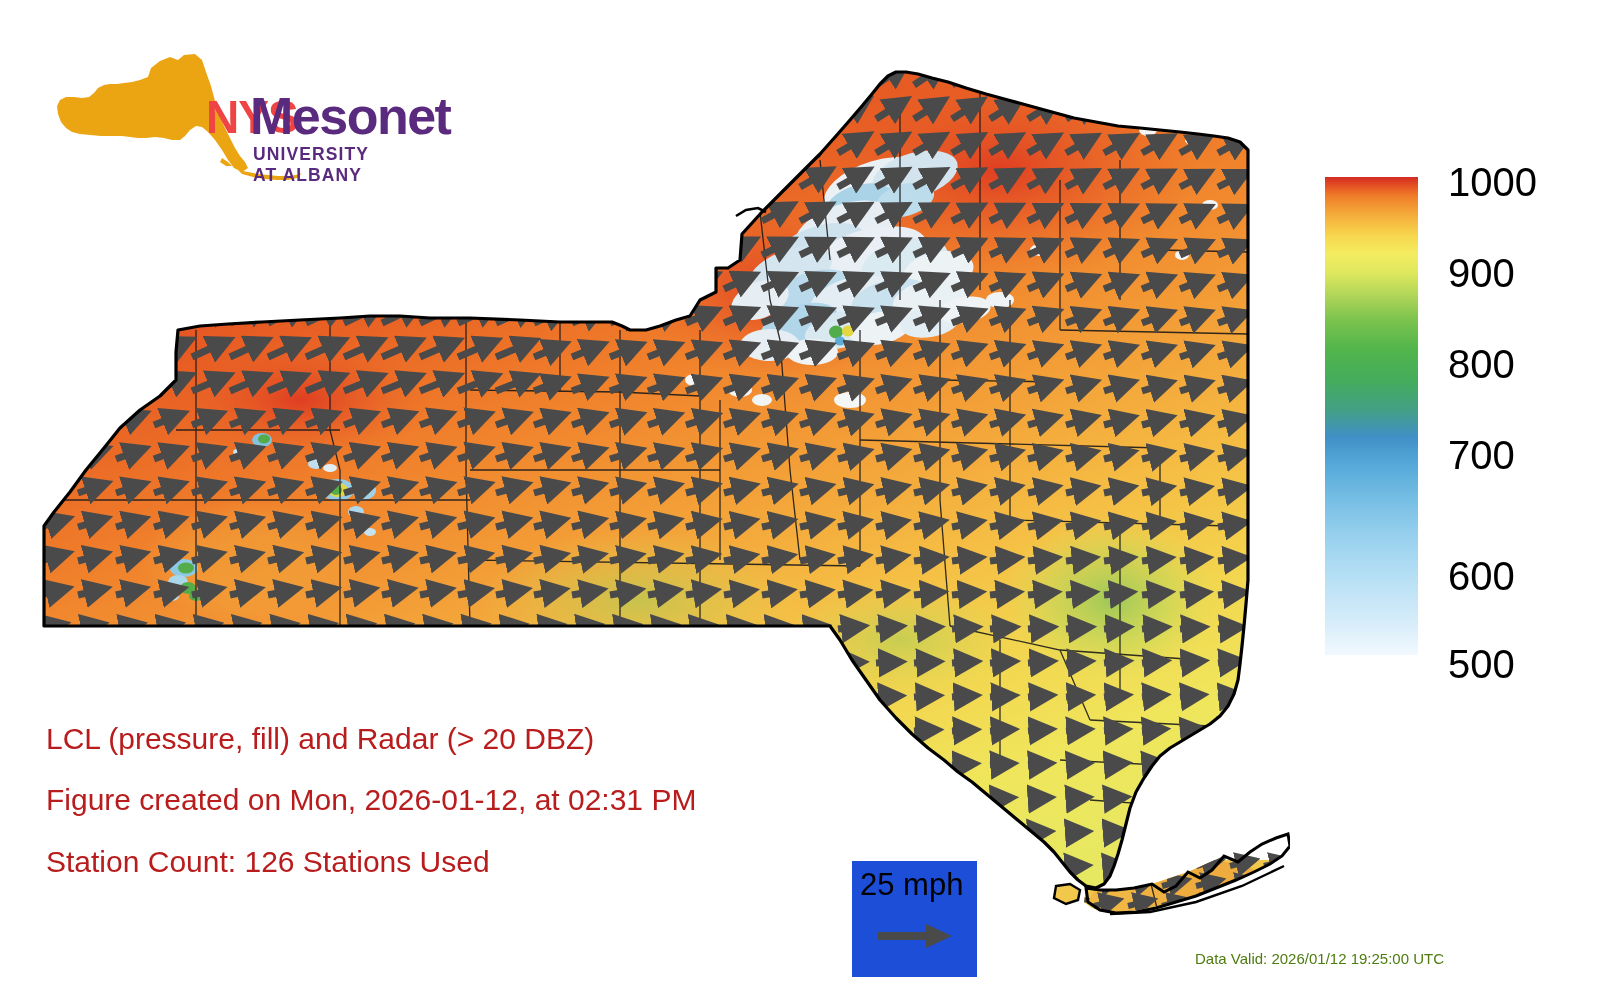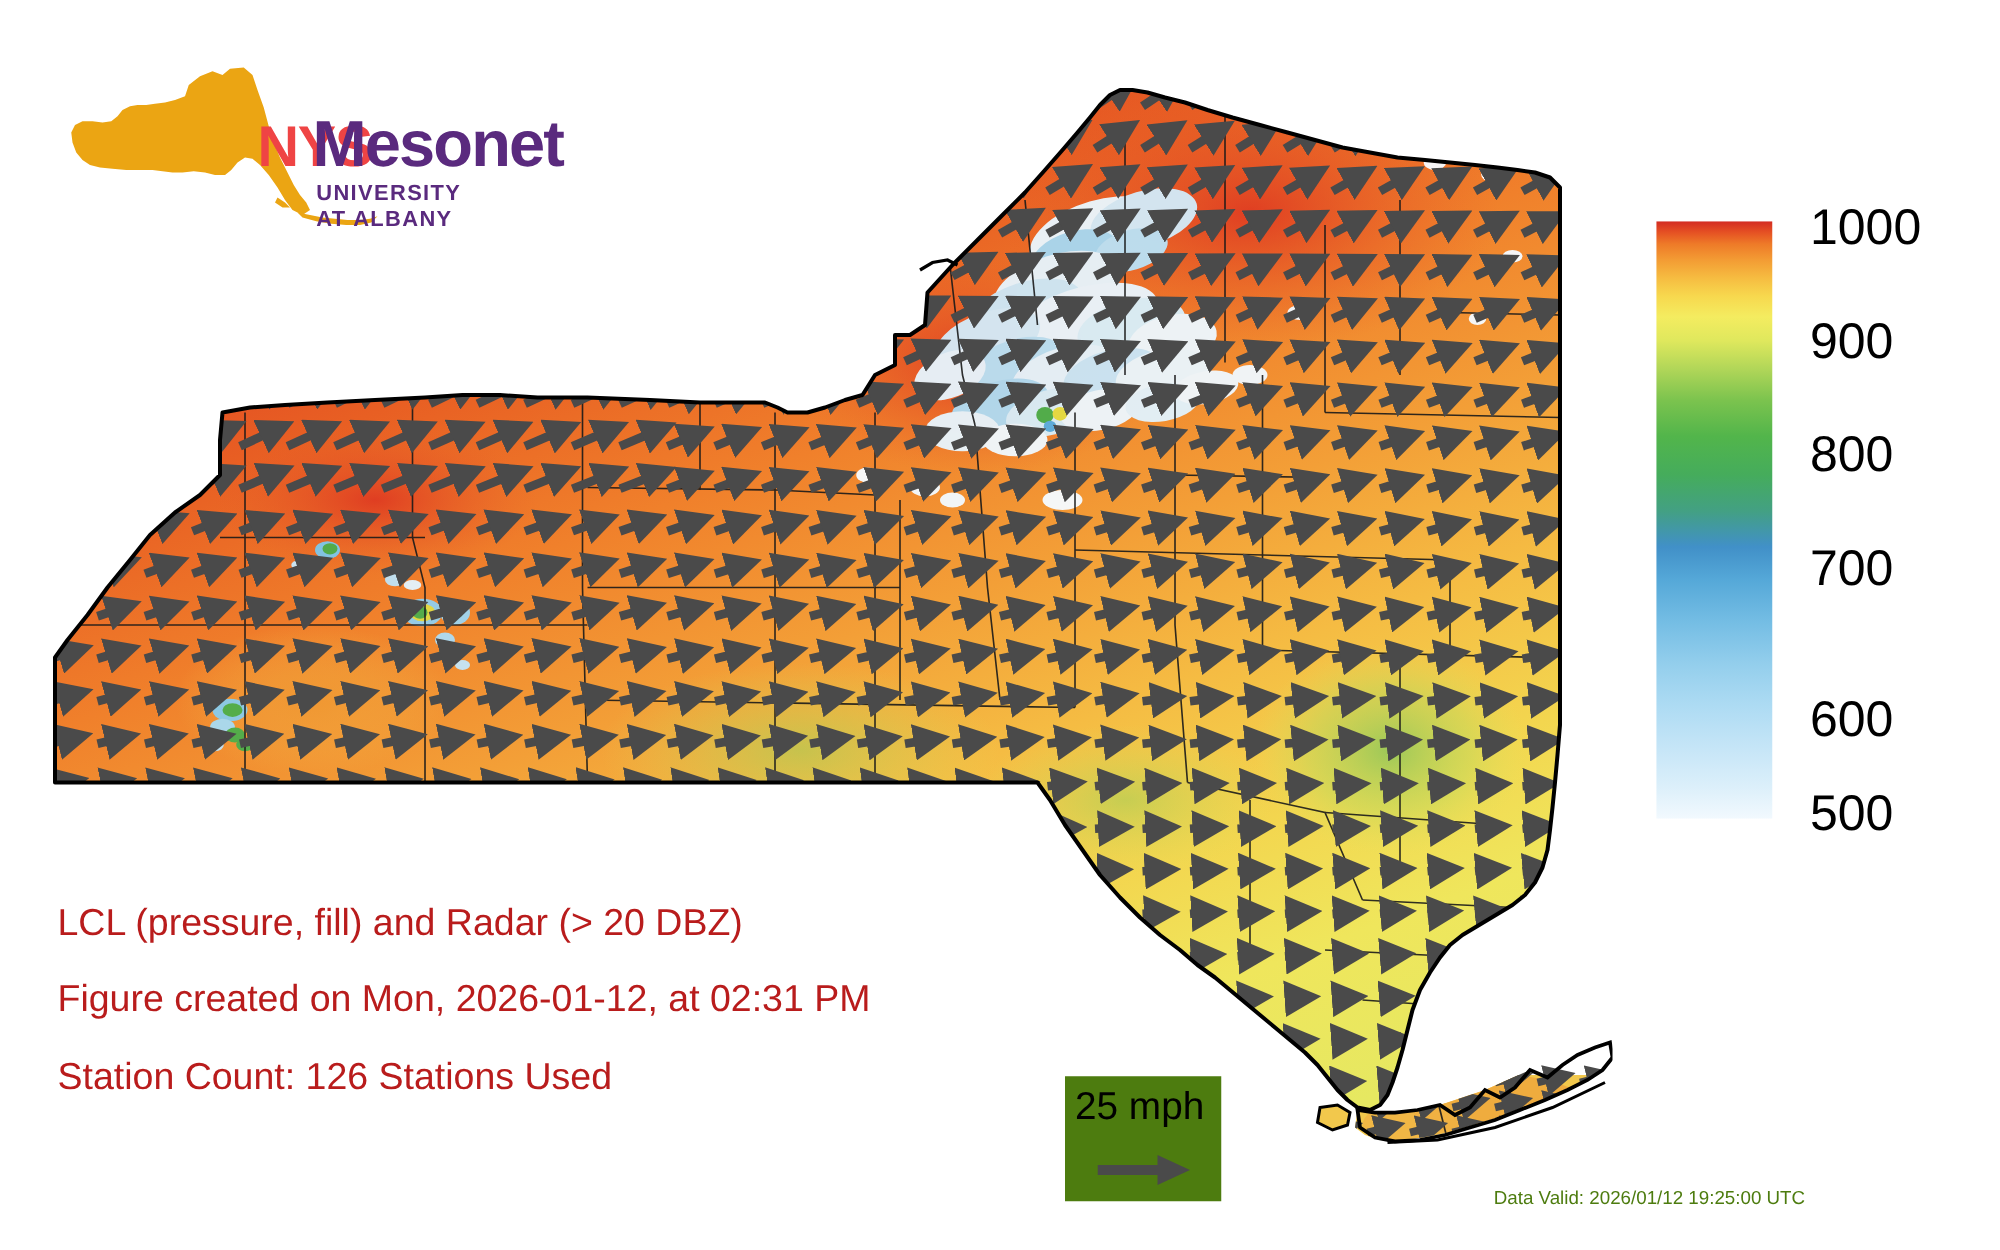--- a/index.html
+++ b/index.html
@@ -28,22 +28,22 @@
            font-family:"Liberation Sans",sans-serif;line-height:1;}
 
   
   .caption{position:absolute;left:46px;font-size:30px;color:#b91c1c;white-space:nowrap;
            font-family:"Liberation Sans",sans-serif;}
   #cap1{top:722px;}
   #cap2{top:783px;}
   #cap3{top:845px;text-align:center;}
 
   
-  #wind-key{position:absolute;left:852px;top:861px;width:125px;height:100px;
-            background:#4d7c0f;}
+  #wind-key{position:absolute;left:852px;top:861px;width:125px;height:116px;
+            background:#1d4ed8;}
   #wind-key-label{position:absolute;left:8px;top:6px;font-size:31px;color:#000;
                   font-family:"Liberation Sans",sans-serif;white-space:nowrap;}
   #wind-key-arrow{position:absolute;left:26px;top:60px;}
 
   
   #data-valid{position:absolute;left:1195px;top:950px;font-size:15px;color:#4d7c0f;
               white-space:nowrap;font-family:"Liberation Sans",sans-serif;}
 </style>
 </head>
 <body>
@@ -1140,21 +1140,21 @@
       </linearGradient>
     </defs>
     <rect x="0" y="0" width="93" height="478" fill="url(#cbGrad)"></rect>
   </svg>
 </div>
 <div class="cb-tick" style="top:162px">1000</div>
 <div class="cb-tick" style="top:253px">900</div>
 <div class="cb-tick" style="top:344px">800</div>
 <div class="cb-tick" style="top:435px">700</div>
 <div class="cb-tick" style="top:556px">600</div>
-<div class="cb-tick" style="top:631px">500</div>
+<div class="cb-tick" style="top:644px">500</div>
 
 <div class="caption" id="cap1">LCL (pressure, fill) and Radar (&gt; 20 DBZ)</div>
 <div class="caption" id="cap2">Figure created on Mon, 2026-01-12, at 02:31 PM</div>
 <div class="caption" id="cap3">Station Count: 126 Stations Used</div>
 
 <div id="wind-key">
   <div id="wind-key-label">25 mph</div>
   <svg id="wind-key-arrow" width="76" height="30" viewBox="0 0 76 30">
     <path d="M0 11 L48 11 L48 3 L74 15 L48 27 L48 19 L0 19 Z" fill="#4A4A4A"></path>
   </svg>

